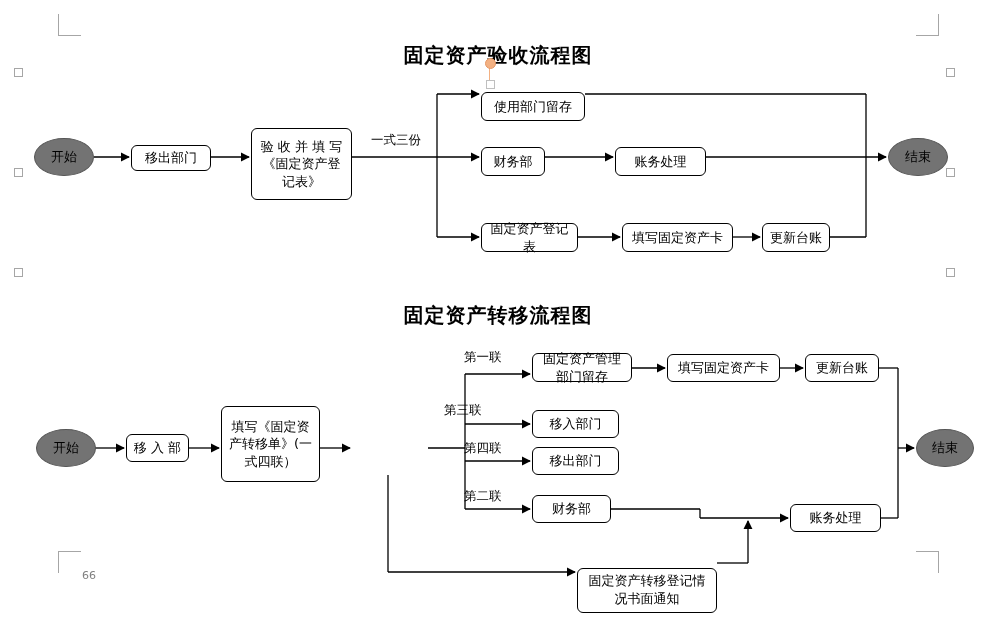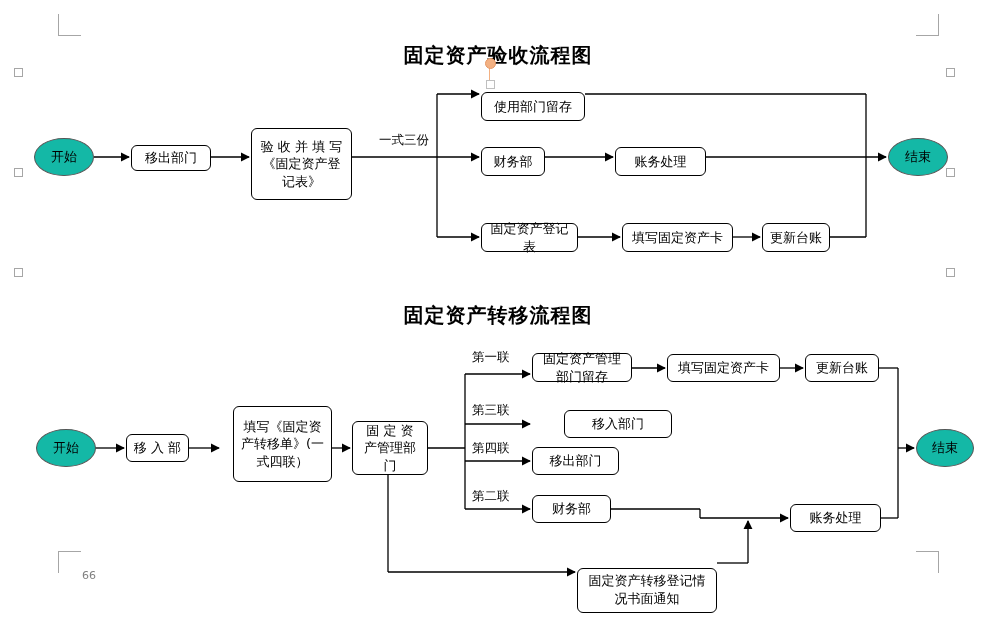--- a/index.html
+++ b/index.html
@@ -52,37 +52,36 @@
     font-family: "DejaVu Sans", "Liberation Sans", sans-serif;
   }
   .node.center { justify-content: center; text-align: center; border-radius: 6px; }
   .node span { display: block; }
   
   .terminator {
     position: absolute;
     box-sizing: border-box;
     border: 1px solid #555555;
     border-radius: 50%;
-    background: #14b8a6;
+    background: #737373;
     color: #000000;
     font-size: 13px;
     display: flex;
     align-items: center;
     justify-content: center;
     font-family: "DejaVu Sans", "Liberation Sans", sans-serif;
   }
   
   .edge-label {
     position: absolute;
     font-size: 12.5px;
     color: #000000;
     white-space: nowrap;
     background: transparent;
     font-family: Liberation Sans, sans-serif;
-    margin-left: 8px;
   }
   
   .crop-mark {
     position: absolute;
     border-color: #a6a6a6;
     border-style: solid;
     border-width: 0;
   }
   .anchor-square {
     position: absolute;
@@ -267,38 +266,35 @@
   <div class="chart-title" style="left:378px; top:302px; width:240px;">固定资产转移流程图</div>
 
   <div class="terminator" style="left:36px; top:429px; width:60px; height:38px;">
     <span>开始</span>
   </div>
 
   <div class="node center" style="left:126px; top:434px; width:63px; height:28px;">
     <span>移 入 部</span>
   </div>
 
-  <div class="node center" style="left:221px; top:406px; width:99px; height:76px;margin-left:12px;">
+  <div class="node center" style="left:221px; top:406px; width:99px; height:76px;">
     <span>填写《固定资产转移单》(一式四联）</span>
   </div>
 
-  <div class="node center" style="left:352px; top:421px; width:76px; height:54px;">
-    <span>固 定 资 产管理部门</span>
-  </div>
 
   <div class="edge-label" style="left:464px; top:349px;">第一联</div>
-  <div class="edge-label" style="left:464px; top:402px;">第三联</div>
+  <div class="edge-label" style="left:444px; top:402px;">第三联</div>
   <div class="edge-label" style="left:464px; top:440px;">第四联</div>
   <div class="edge-label" style="left:464px; top:488px;">第二联</div>
 
   <div class="node center" style="left:532px; top:353px; width:100px; height:29px;">
     <span>固定资产管理部门留存</span>
   </div>
 
-  <div class="node center" style="left:532px; top:410px; width:108px; height:28px;margin-left:32px;">
+  <div class="node center" style="left:532px; top:410px; width:87px; height:28px;">
     <span>移入部门</span>
   </div>
 
   <div class="node center" style="left:532px; top:447px; width:87px; height:28px;">
     <span>移出部门</span>
   </div>
 
   <div class="node center" style="left:532px; top:495px; width:79px; height:28px;">
     <span>财务部</span>
   </div>

